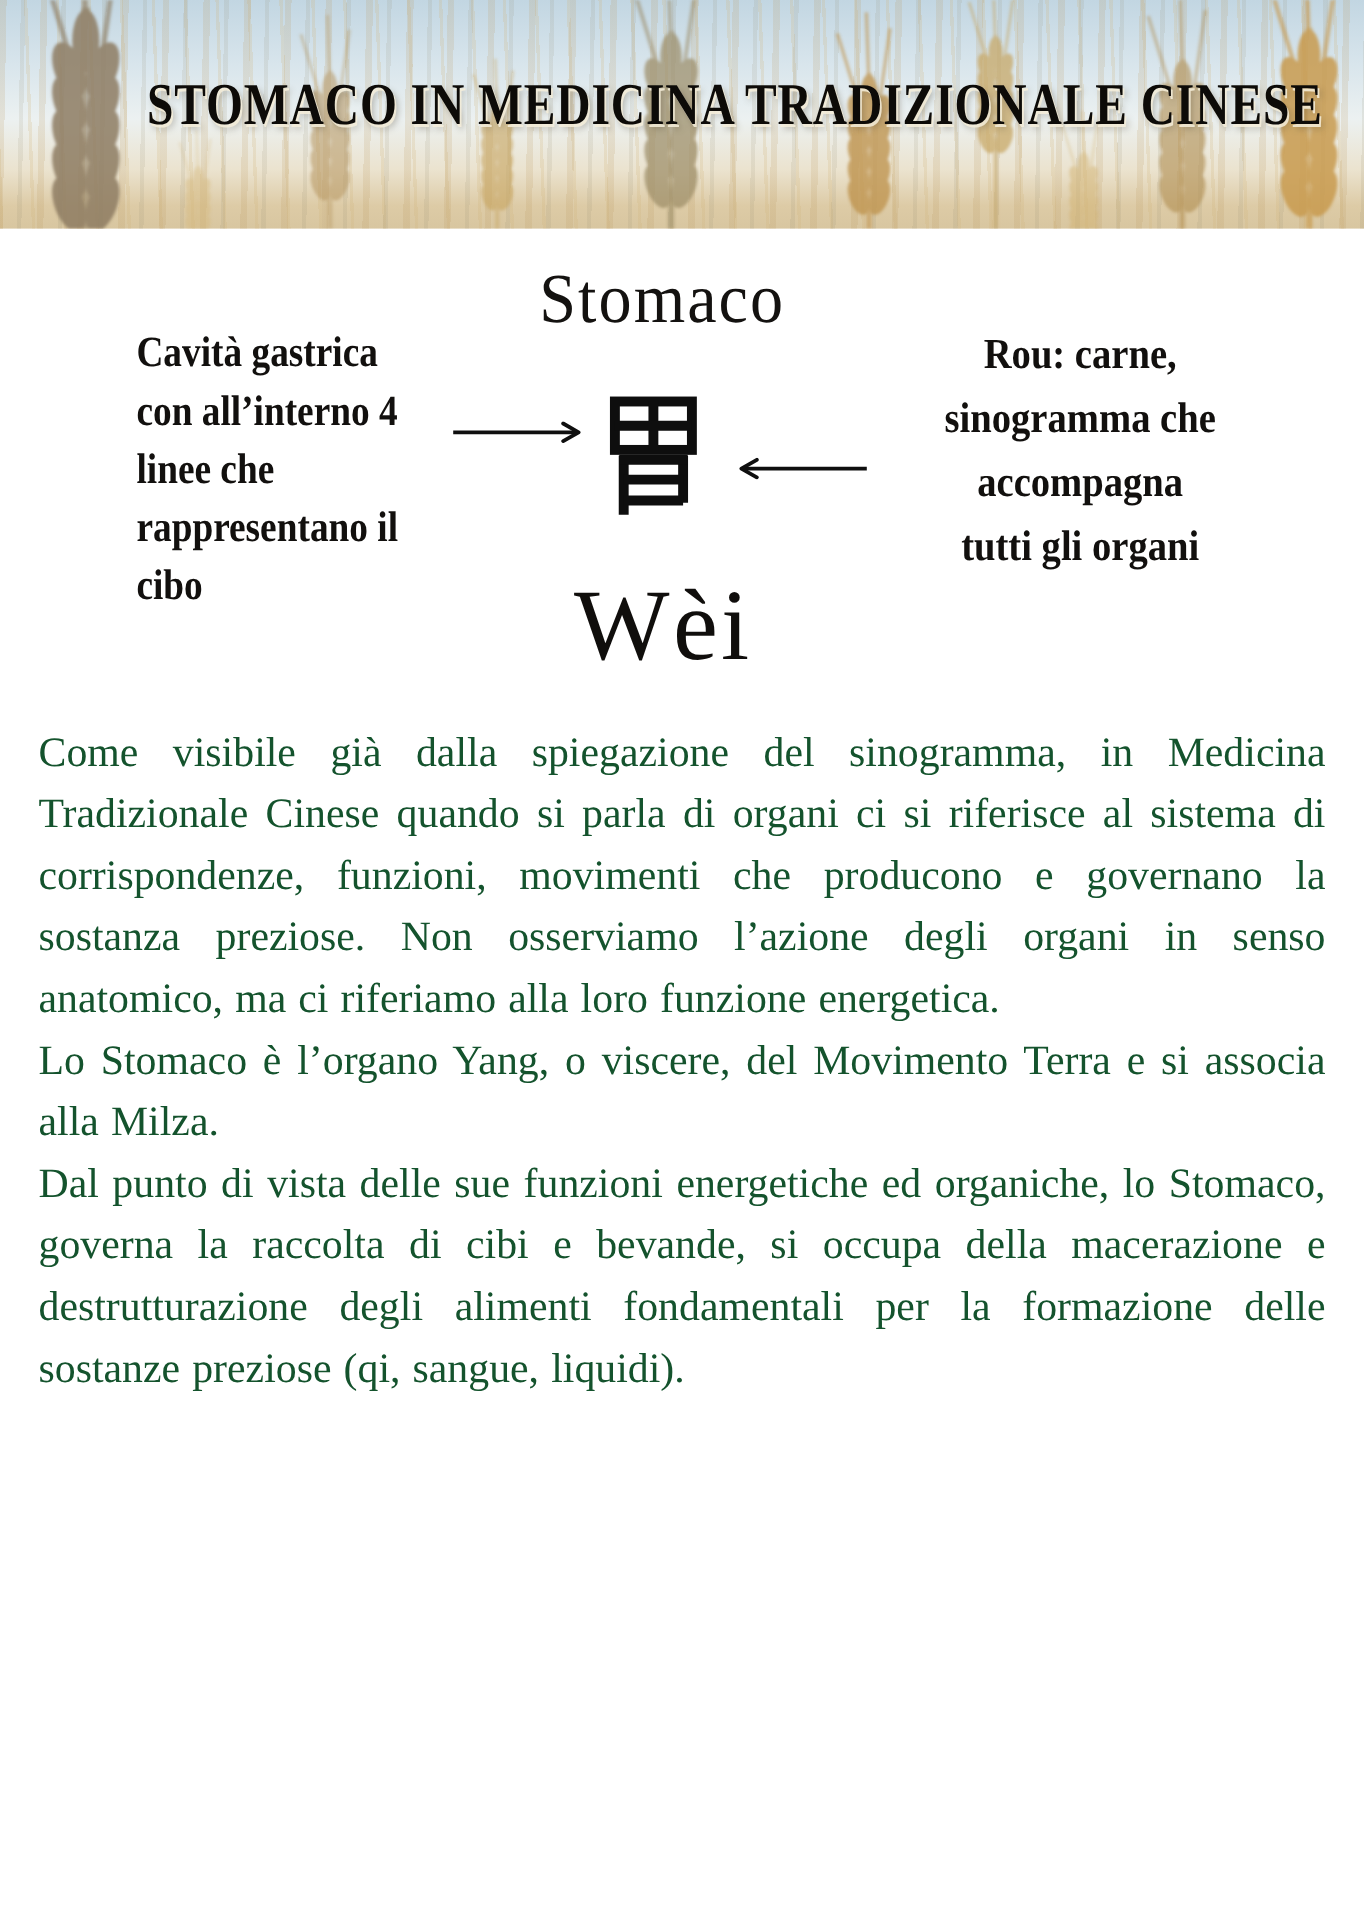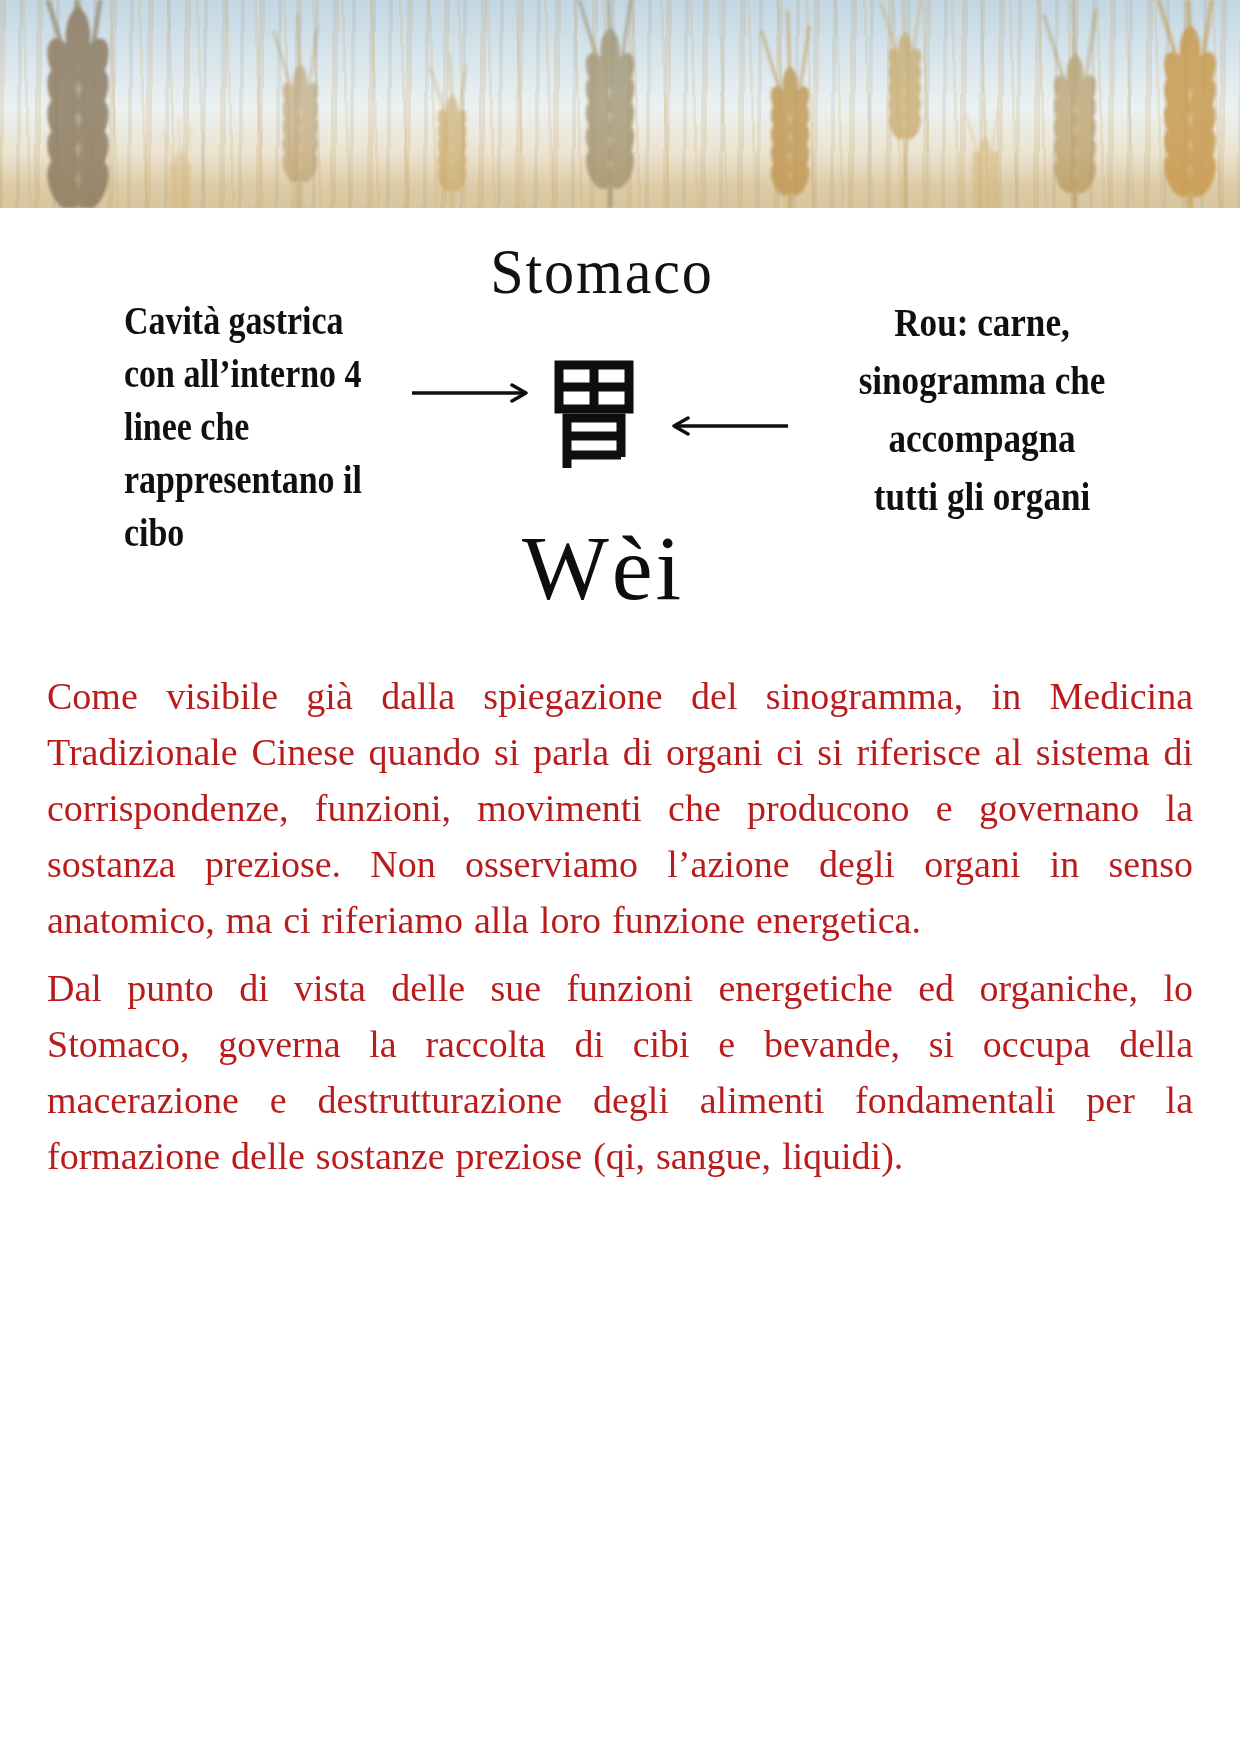--- a/index.html
+++ b/index.html
@@ -80,26 +80,26 @@
     position:absolute; top:314px; left:-34px; right:0;
     text-align:center; font-size:92px; line-height:1; letter-spacing:3px;
     color:#100e0c;
   }
 
   
   .body-text{
     padding:12px 35px 0 35px;
   }
   .body-text p{
-    margin:12px;
+    margin:0;
     font-size:38px;
     line-height:56px;
     text-align:justify;
     word-spacing:1.5px;
-    color:#b91c1c;
+    color:#14532d;
   }
   .body-text .it{font-style:italic;}
 </style>
 </head>
 <body>
 
 <div class="page">
 
   <header class="hero">
     <div class="wheat-bg">
@@ -126,20 +126,23 @@
         <use href="#ear" transform="translate(452,120) scale(0.9)" style="color:#c6a35e" opacity="0.6"></use>
         <use href="#ear" transform="translate(610,70) scale(1.5)" style="color:#9b8a64" opacity="0.7"></use>
         <use href="#ear" transform="translate(790,100) scale(1.2)" style="color:#c09550" opacity="0.8"></use>
         <use href="#ear" transform="translate(905,60) scale(1.0)" style="color:#c7a45f" opacity="0.7"></use>
         <use href="#ear" transform="translate(1075,90) scale(1.3)" style="color:#b08c4f" opacity="0.6"></use>
         <use href="#ear" transform="translate(1190,70) scale(1.6)" style="color:#c89a4e" opacity="0.85"></use>
         <use href="#ear" transform="translate(985,160) scale(0.8)" style="color:#d2b271" opacity="0.5"></use>
         <use href="#ear" transform="translate(180,170) scale(0.7)" style="color:#d5b87c" opacity="0.45"></use>
       </svg>
     </div>
+    <h1 class="hero-title">
+      <span class="condense">STOMACO IN MEDICINA TRADIZIONALE CINESE</span>
+    </h1>
   </header>
 
   <section class="diagram">
 
     <div class="dg-title">
       <span class="condense">Stomaco</span>
     </div>
 
     <div class="note note-left">Cavità gastrica
 con all’interno 4
@@ -176,16 +179,17 @@
     <svg class="arrow arrow-to-left" width="126" height="20" viewBox="0 0 126 20">
       <line x1="124" y1="10" x2="12" y2="10" stroke="#0f0f0f" stroke-width="3.5"></line>
       <path d="M24,2 L10,10 L24,18" fill="none" stroke="#0f0f0f" stroke-width="3.5" stroke-linecap="round" stroke-linejoin="round"></path>
     </svg>
 
     <div class="dg-pinyin">Wèi</div>
   </section>
 
   <main class="body-text">
     <p>Come visibile già dalla spiegazione del sinogramma, in Medicina Tradizionale Cinese quando si parla di organi ci si riferisce al sistema di corrispondenze, funzioni, movimenti che producono e governano la sostanza preziose. Non osserviamo l’azione degli organi in senso anatomico, ma ci riferiamo alla loro funzione energetica.</p>
+    <p>Lo Stomaco è l’organo Yang, o viscere, del Movimento Terra e si associa alla Milza.</p>
     <p>Dal punto di vista delle sue funzioni energetiche ed organiche, lo Stomaco, governa la raccolta di cibi e bevande, si occupa della macerazione e destrutturazione degli alimenti fondamentali per la formazione delle sostanze preziose (qi, sangue, liquidi).</p>
   </main>
 
 </div>
 
 </body></html>

